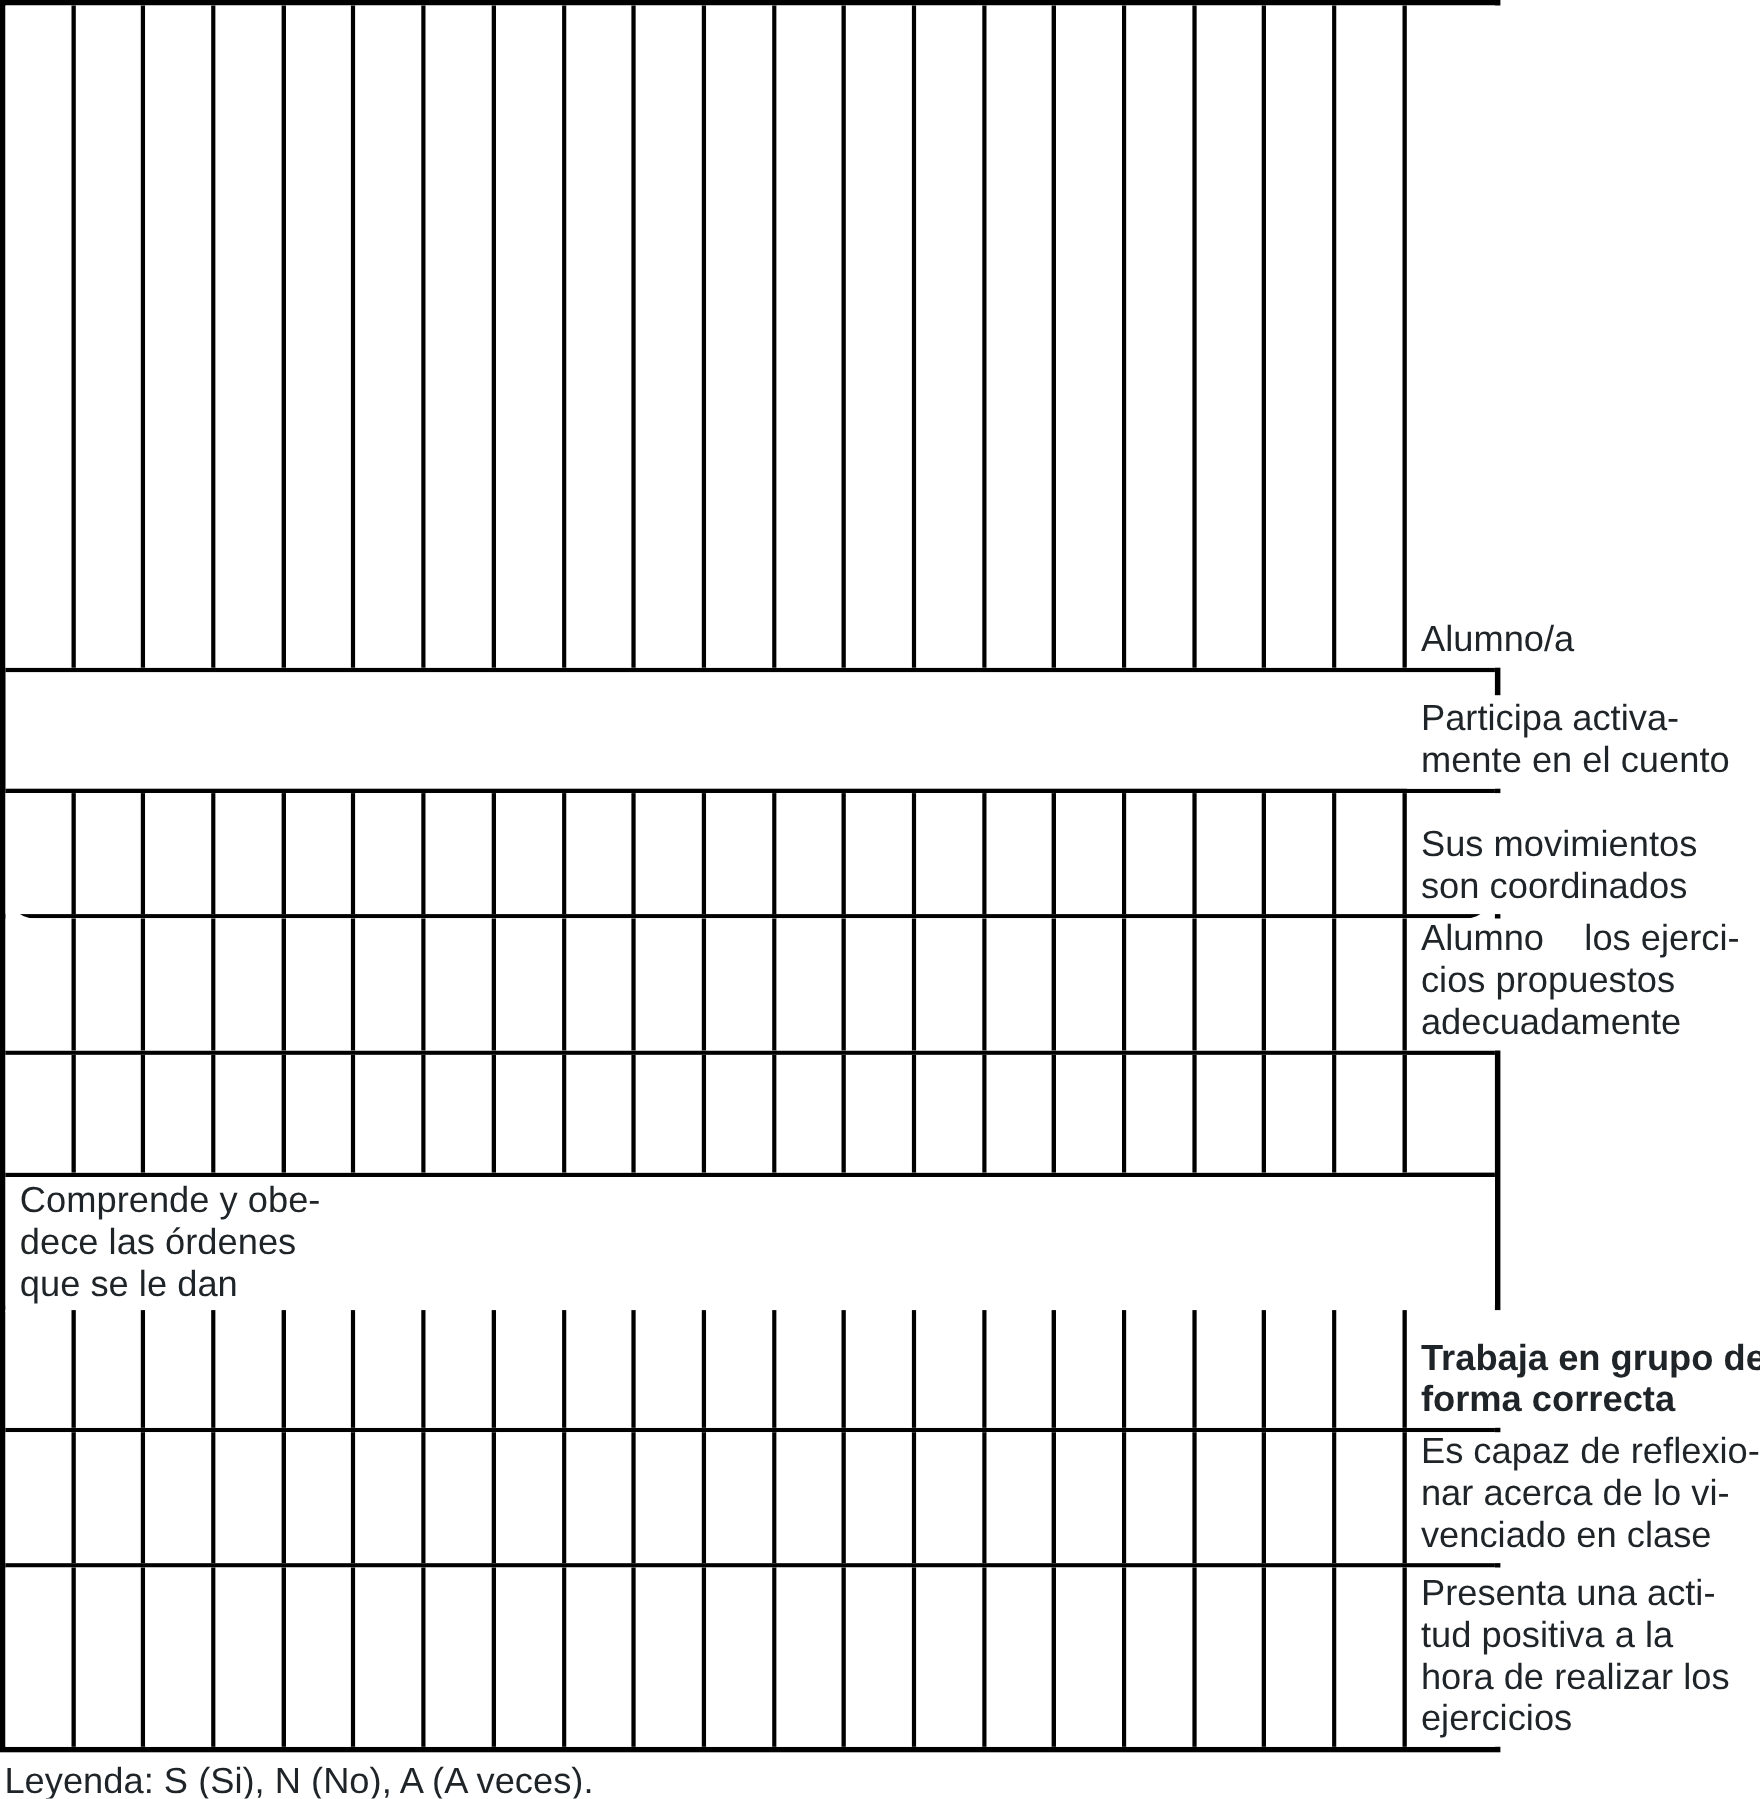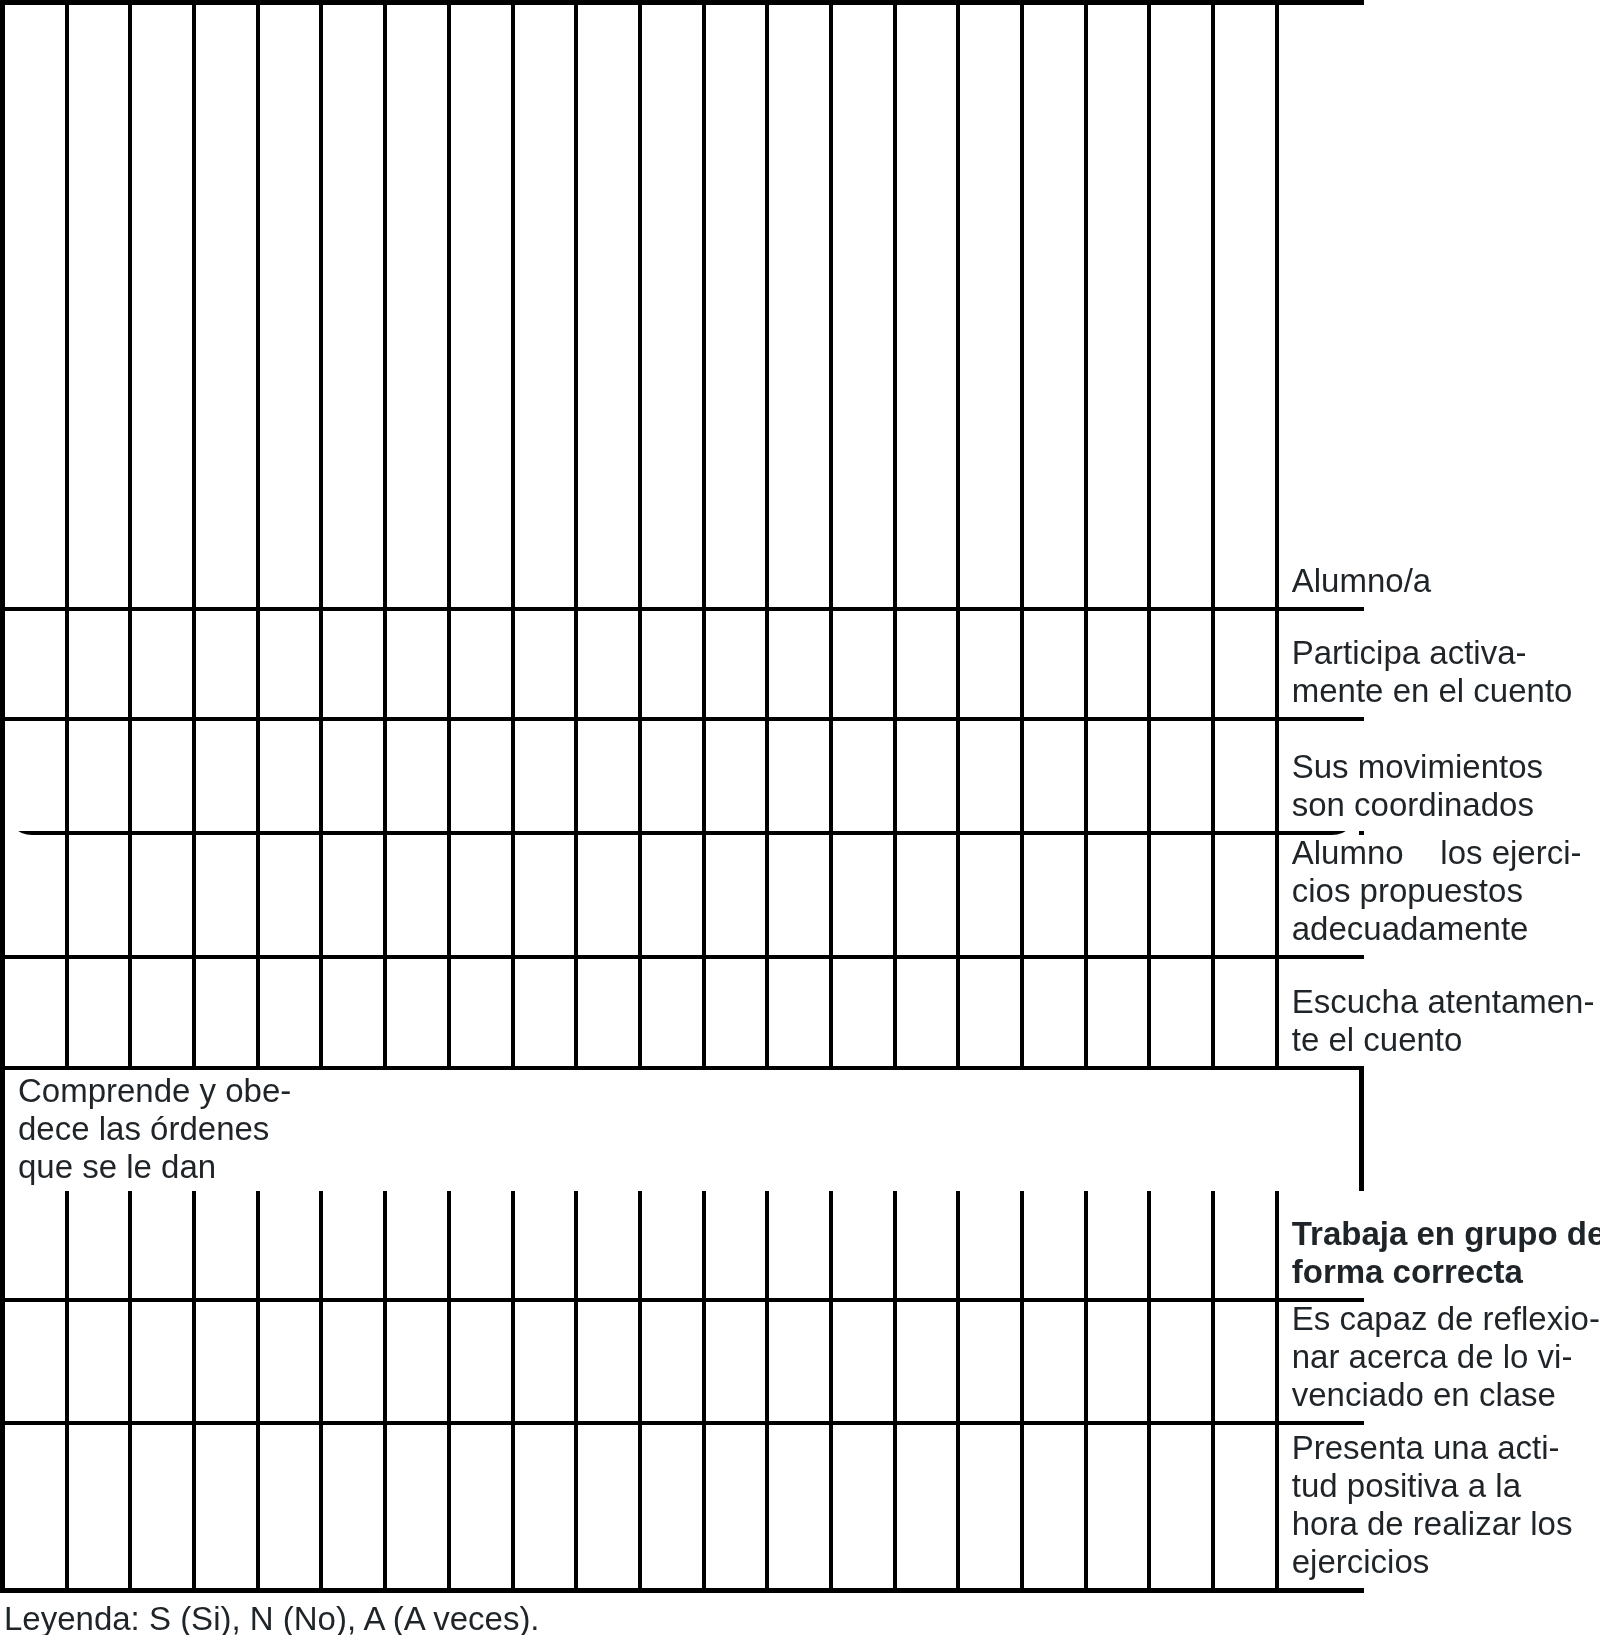--- a/index.html
+++ b/index.html
@@ -80,21 +80,21 @@
       <div class="grid-cell"></div>
       <div class="grid-cell"></div>
       <div class="grid-cell"></div>
       <div class="grid-cell"></div>
       <div class="grid-cell"></div>
       <div class="grid-cell"></div>
       <div class="grid-cell"></div>
       <div class="grid-cell"></div>
       <div class="label-cell">Alumno/a</div>
     </div>
-    <div class="rubric-row" style="height: 110px;">
+    <div class="rubric-row" style="height: 110px; align-items: flex-end;">
       <div class="grid-cell"></div>
       <div class="grid-cell"></div>
       <div class="grid-cell"></div>
       <div class="grid-cell"></div>
       <div class="grid-cell"></div>
       <div class="grid-cell"></div>
       <div class="grid-cell"></div>
       <div class="grid-cell"></div>
       <div class="grid-cell"></div>
       <div class="grid-cell"></div>
@@ -174,22 +174,20 @@
       <div class="grid-cell"></div>
       <div class="grid-cell"></div>
       <div class="grid-cell"></div>
       <div class="grid-cell"></div>
       <div class="grid-cell"></div>
       <div class="grid-cell"></div>
       <div class="grid-cell"></div>
       <div class="grid-cell"></div>
       <div class="grid-cell"></div>
       <div class="grid-cell"></div>
-      <div class="label-cell">Escucha atentamen-
-te el cuento</div>
     </div>
     <div class="rubric-row" style="height: 121px; flex-direction: column;">
       <div class="grid-cell"></div>
       <div class="grid-cell"></div>
       <div class="grid-cell"></div>
       <div class="grid-cell"></div>
       <div class="grid-cell"></div>
       <div class="grid-cell"></div>
       <div class="grid-cell"></div>
       <div class="grid-cell"></div>

